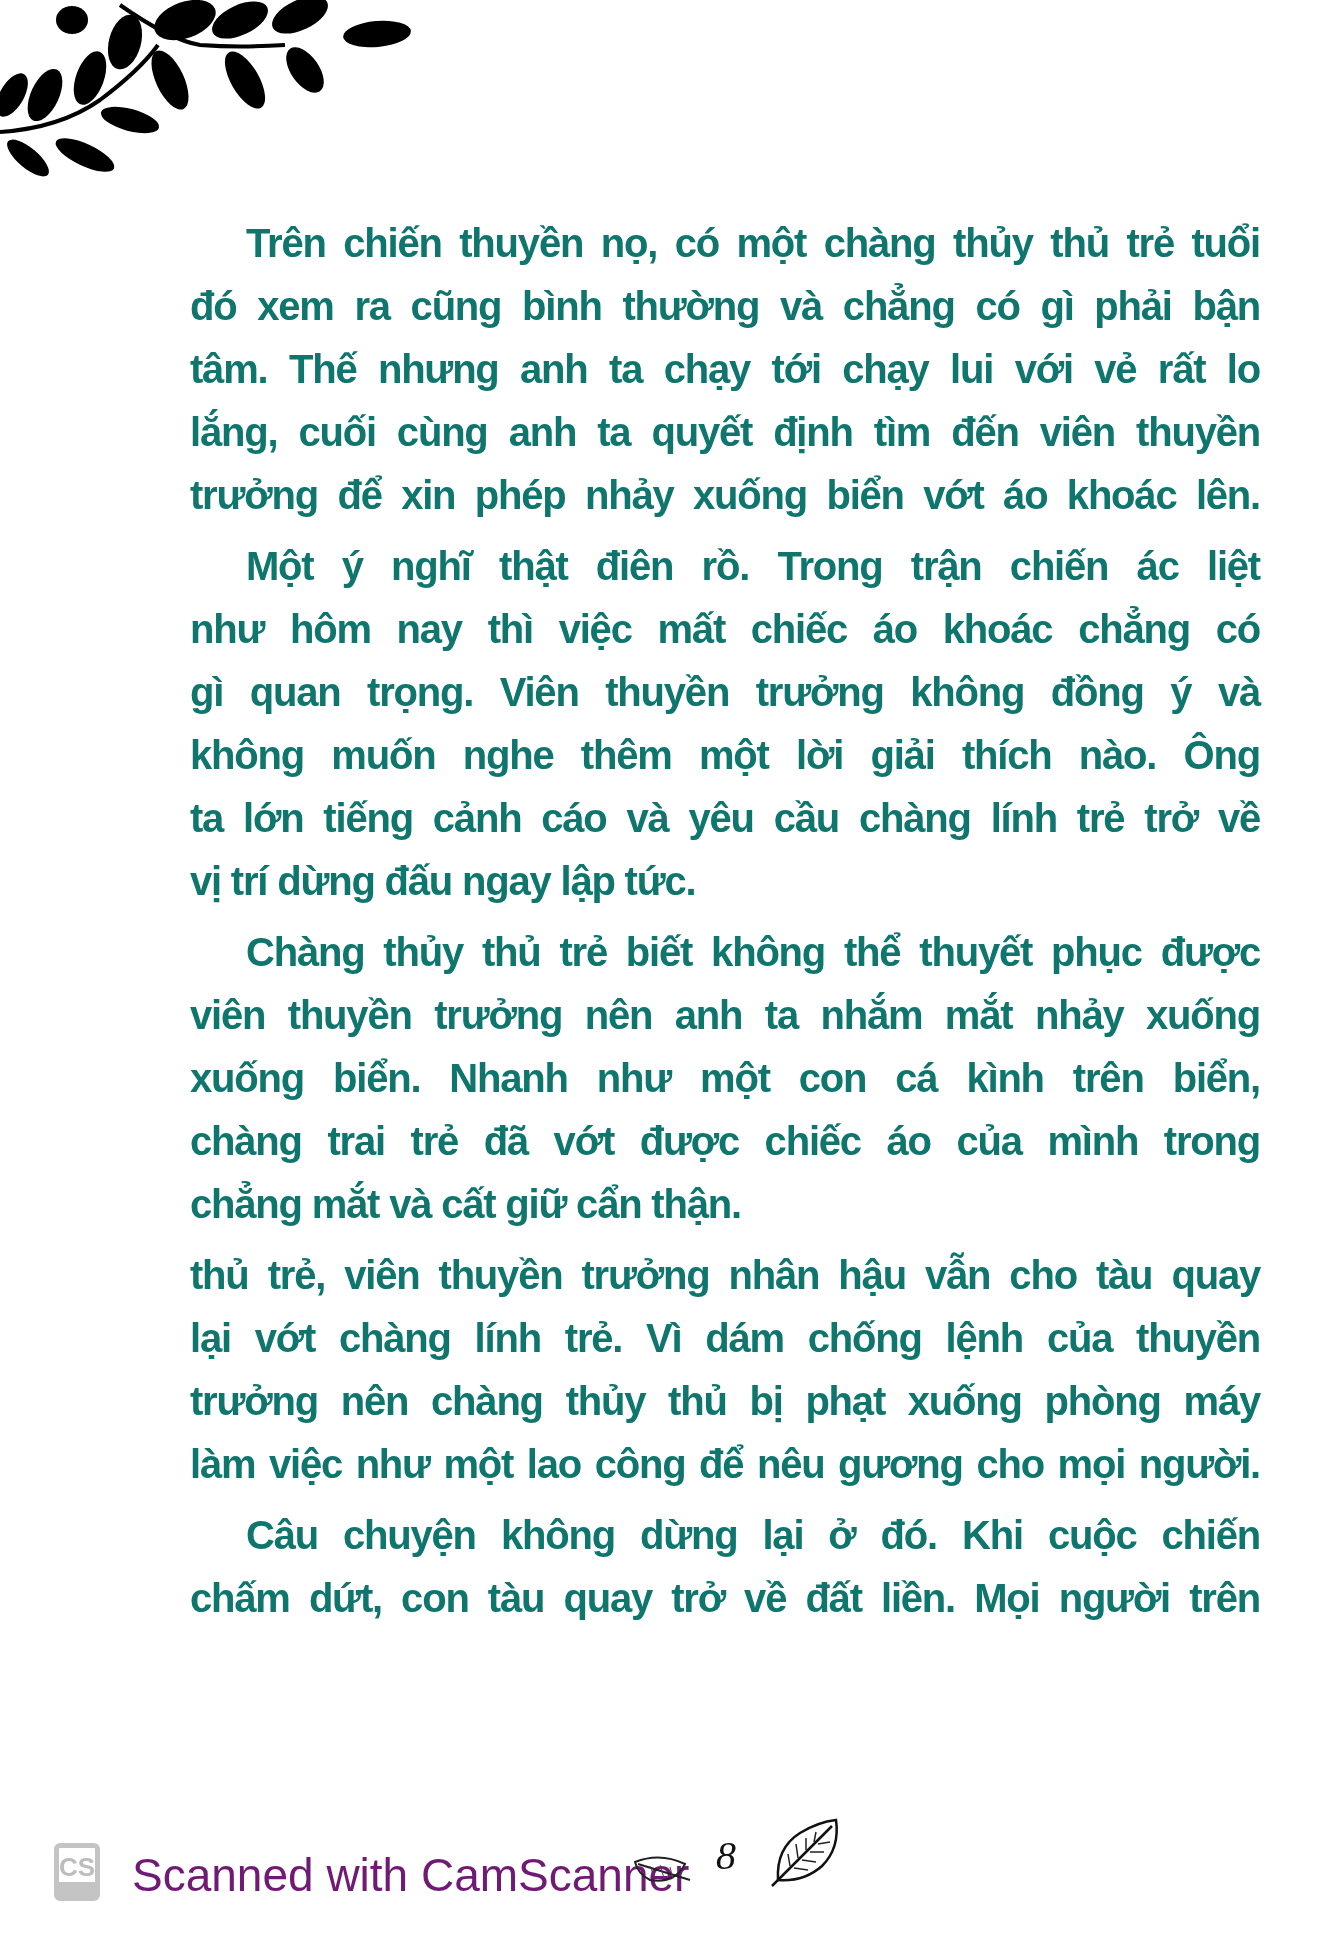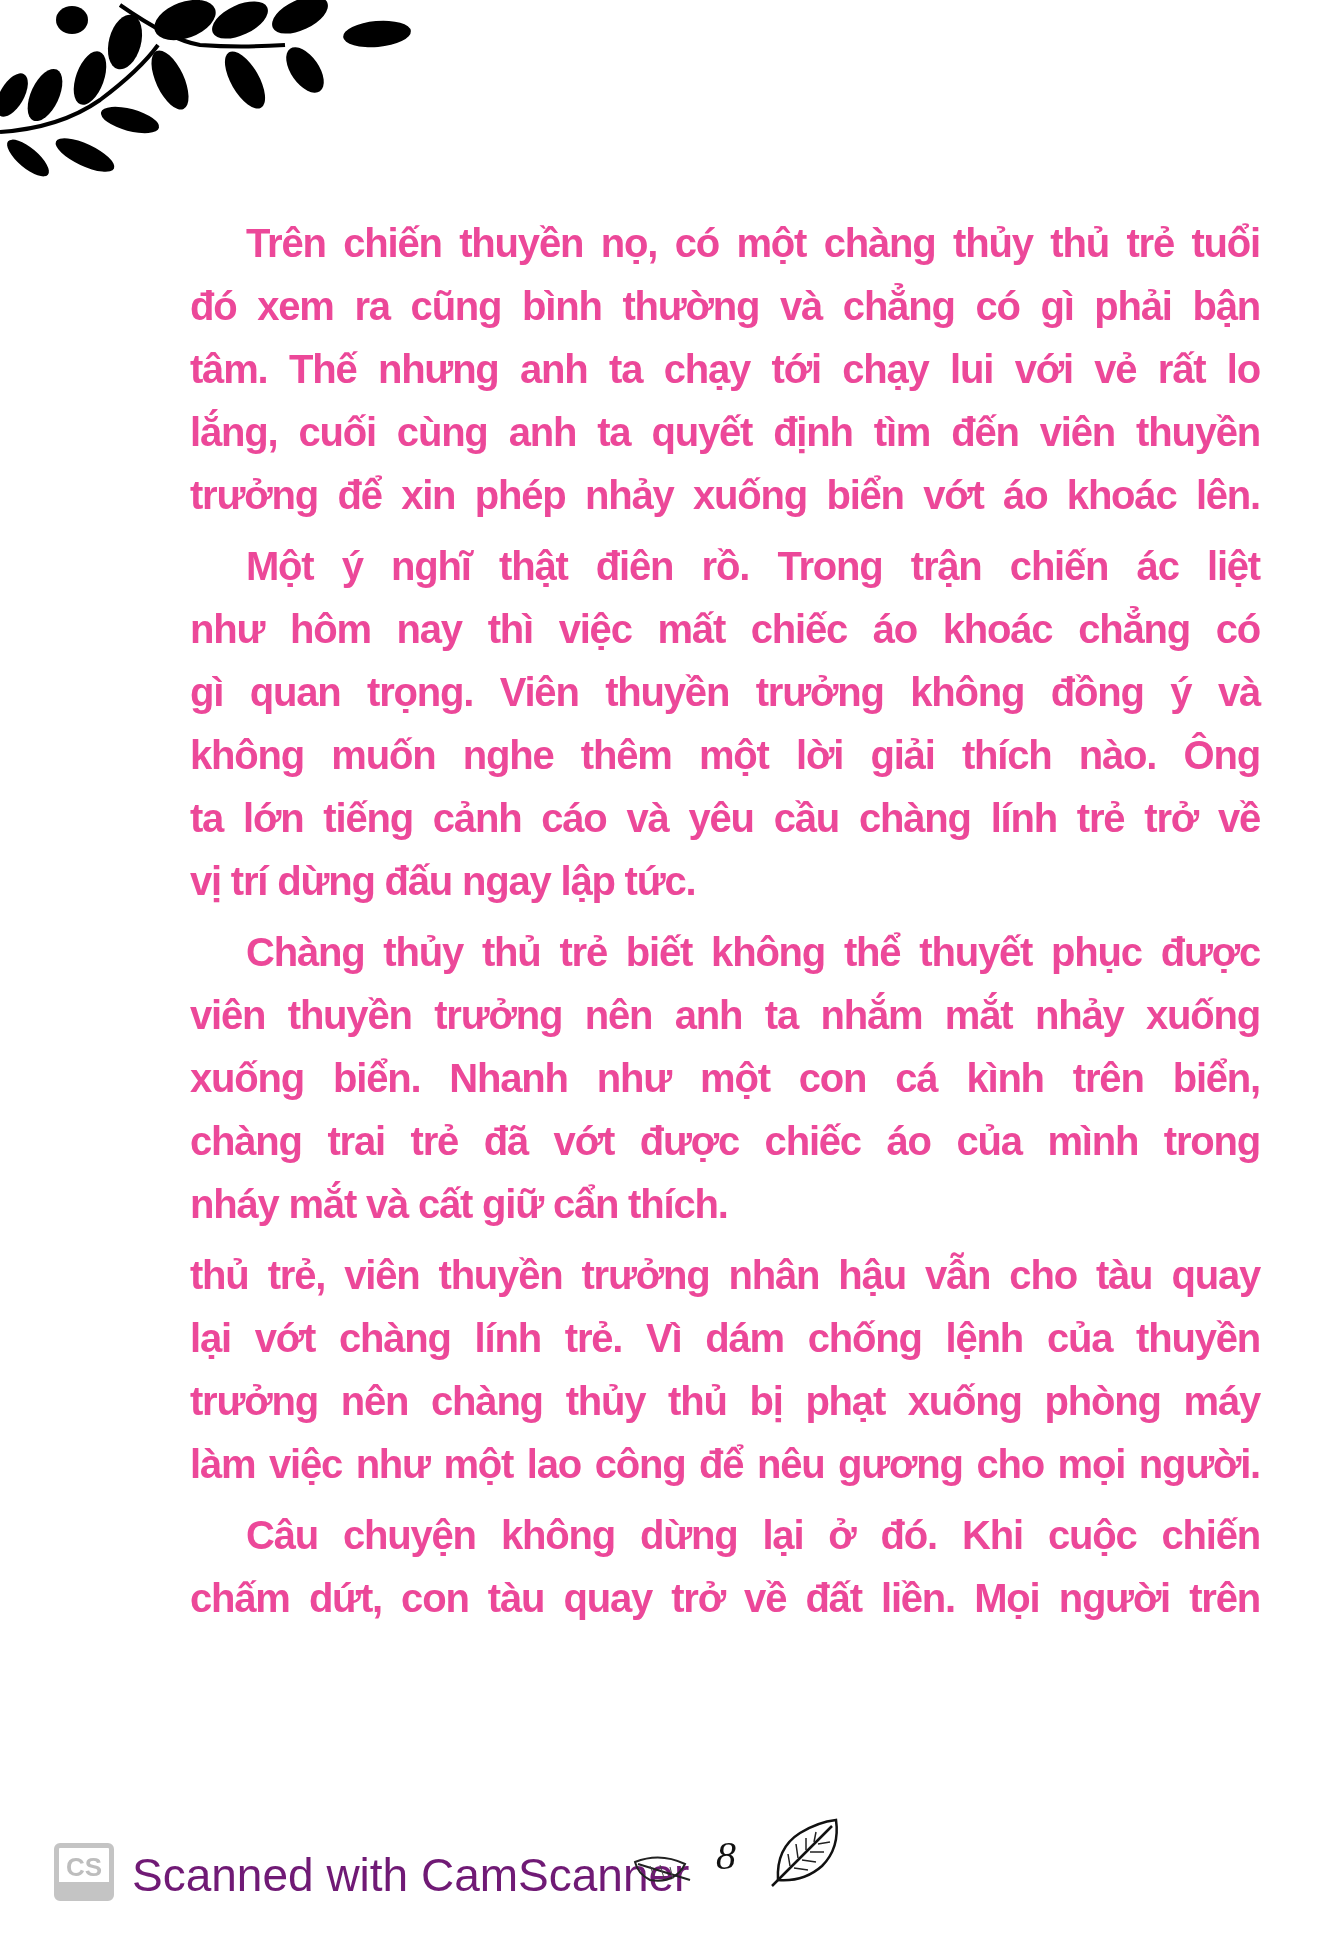--- a/index.html
+++ b/index.html
@@ -2,28 +2,28 @@
 <html><head>
 <meta charset="utf-8">
 <style>
   html, body { margin: 0; padding: 0; background: #ffffff; }
   body { width: 1344px; height: 1952px; position: relative; overflow: hidden; }
   .page { position: absolute; left: 0; top: 0; width: 1344px; height: 1952px; background: #fff; }
   .deco { position: absolute; left: 0; top: 0; width: 460px; height: 200px; }
   .text {
     position: absolute; left: 190px; top: 212px; width: 1070px;
     font-family: "Liberation Sans", sans-serif; font-weight: bold;
-    font-size: 40px; color: #ec4899; letter-spacing: -1.2px;
+    font-size: 40px; color: #0f766e; letter-spacing: -1.2px;
   }
   .para { margin: 0 0 8px 0; }
   .line { display: block; height: 63px; line-height: 63px; white-space: nowrap; text-align: justify; text-align-last: justify; }
   .line.last { text-align-last: left; }
   .line.first { padding-left: 56px; }
   .cs-logo {
-    position: absolute; left: 54px; top: 1843px; width: 60px; height: 58px;
+    position: absolute; left: 54px; top: 1843px; width: 46px; height: 58px;
     border: 5px solid #c4c4c4; border-radius: 6px; box-sizing: border-box;
     background: linear-gradient(to bottom, #fff 0 70%, #c4c4c4 70% 100%);
     color: #bdbdbd; font-family: "Liberation Sans", sans-serif; font-weight: bold;
     font-size: 26px; line-height: 38px; text-align: center;
   }
   .cs-text {
     position: absolute; left: 132px; top: 1848px;
     font-family: "Liberation Sans", sans-serif; font-size: 46px; color: #701a75;
   }
   .pagenum {
@@ -72,21 +72,21 @@
       <span class="line">gì quan trọng. Viên thuyền trưởng không đồng ý và</span>
       <span class="line">không muốn nghe thêm một lời giải thích nào. Ông</span>
       <span class="line">ta lớn tiếng cảnh cáo và yêu cầu chàng lính trẻ trở về</span>
       <span class="line last">vị trí dừng đấu ngay lập tức.</span>
     </div>
     <div class="para">
       <span class="line first">Chàng thủy thủ trẻ biết không thể thuyết phục được</span>
       <span class="line">viên thuyền trưởng nên anh ta nhắm mắt nhảy xuống</span>
       <span class="line">xuống biển. Nhanh như một con cá kình trên biển,</span>
       <span class="line">chàng trai trẻ đã vớt được chiếc áo của mình trong</span>
-      <span class="line last">nháy mắt và cất giữ cẩn thích.</span>
+      <span class="line last">chẳng mắt và cất giữ cẩn thận.</span>
     </div>
     <div class="para">
       <span class="line">thủ trẻ, viên thuyền trưởng nhân hậu vẫn cho tàu quay</span>
       <span class="line">lại vớt chàng lính trẻ. Vì dám chống lệnh của thuyền</span>
       <span class="line">trưởng nên chàng thủy thủ bị phạt xuống phòng máy</span>
       <span class="line">làm việc như một lao công để nêu gương cho mọi người.</span>
     </div>
     <div class="para">
       <span class="line first">Câu chuyện không dừng lại ở đó. Khi cuộc chiến</span>
       <span class="line">chấm dứt, con tàu quay trở về đất liền. Mọi người trên</span>

